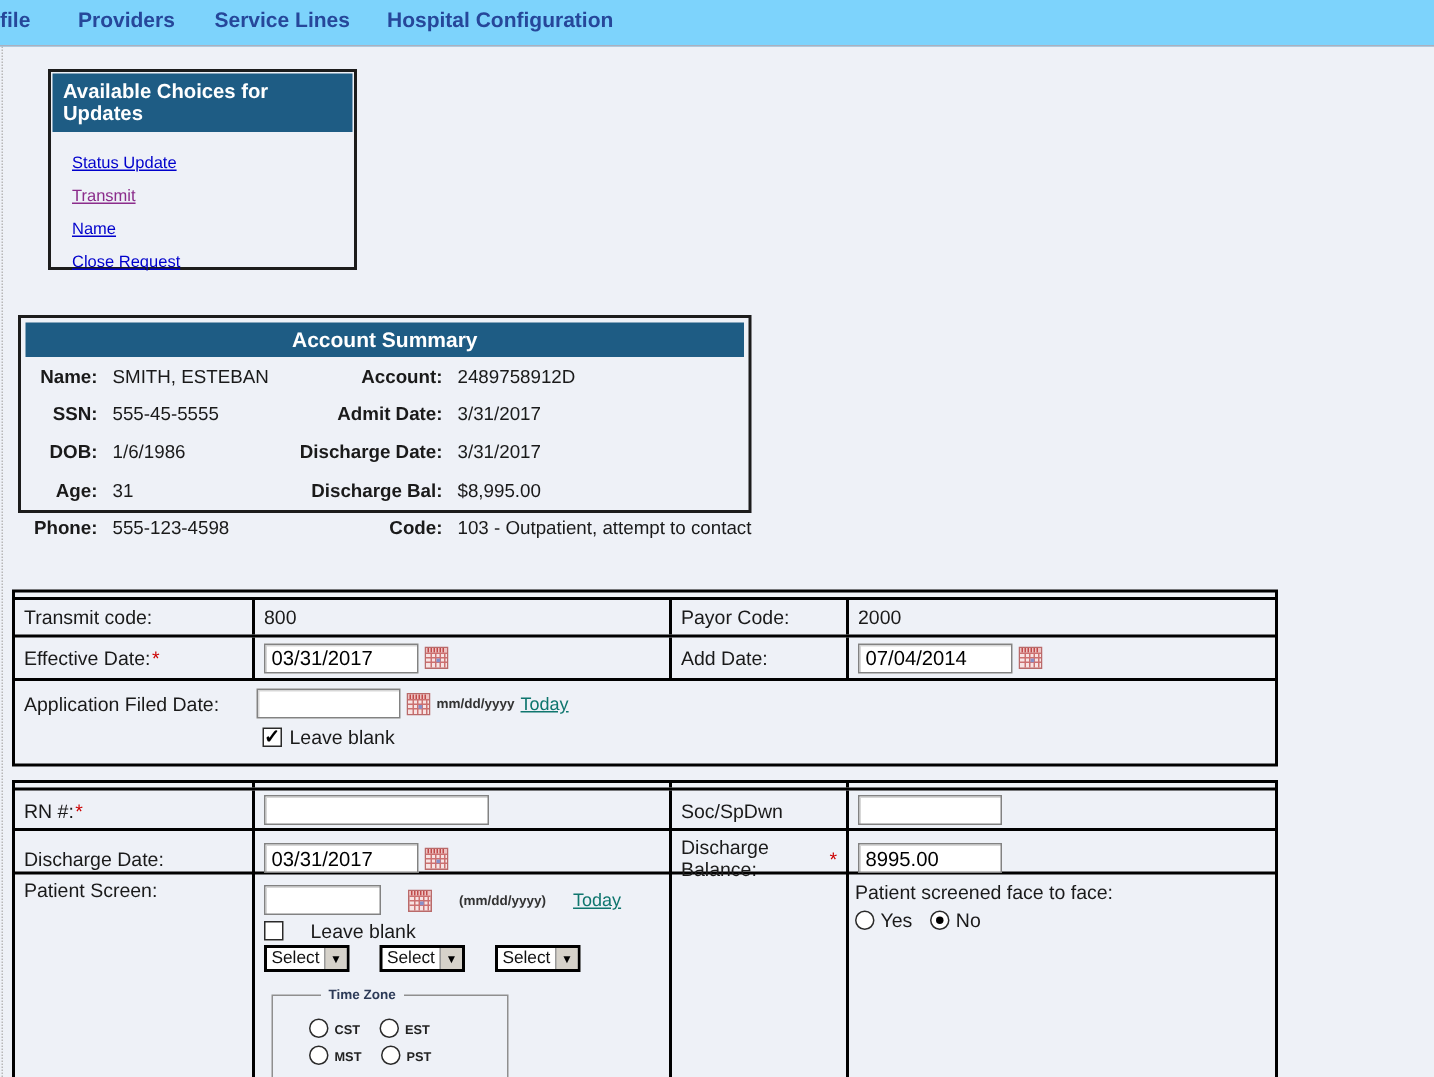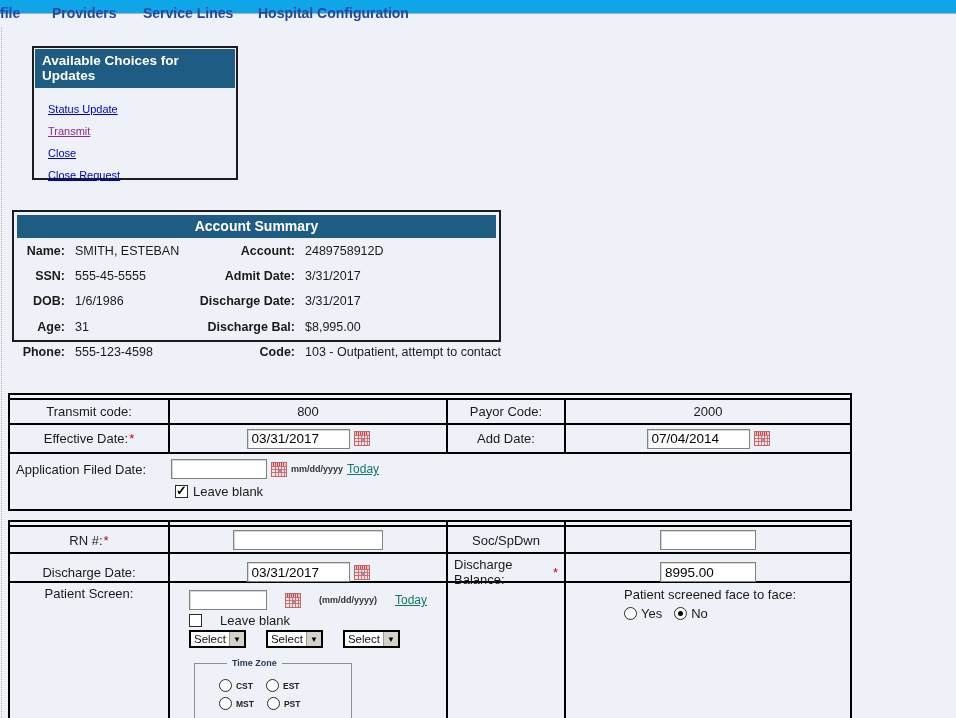--- a/index.html
+++ b/index.html
@@ -8,22 +8,22 @@
     font-family:"Liberation Sans", sans-serif;
     background:#eef1f7;
     position:relative;
     color:#1a1a1a;
   }
   
   .page-edge { position:absolute; left:1px; top:27px; bottom:0; width:0; border-left:1px dotted #b8b8b8; }
 
   
   .navbar {
-    position:absolute; left:0; top:0; width:956px; height:14px;
-    background:#0ea5e9; border-bottom:1px solid #aab0bf;
+    position:absolute; left:0; top:0; width:956px; height:31px;
+    background:#7dd3fc; border-bottom:1px solid #aab0bf;
   }
   .nav-item {
     position:absolute; top:5px; font-size:14px; font-weight:bold;
     color:#26479a; cursor:pointer; white-space:nowrap;
   }
 
   
   .choices-panel {
     position:absolute; left:12px; top:46px; width:206px; height:134px;
     border:2px solid #1c1c1c; background:#eef1f7;margin-left:20px;
@@ -48,21 +48,21 @@
   .acct-row { display:grid; grid-template-columns:48px 122px 108px 1fr; height:25.4px; align-items:center; font-size:12.5px; }
   .acct-l { font-weight:bold; text-align:right; }
   .acct-v { padding-left:10px; white-space:nowrap; }
 
   
   .ftable { position:absolute; left:8px; width:844px; border:2px solid #000; background:#eef1f7; }
   .ftable1 { top:393px; }
   .ftable2 { top:520px; height:200px; }
   .frow { display:grid; grid-template-columns:160px 278px 118px 1fr; border-bottom:2px solid #000; }
   .frow:last-child { border-bottom:none; }
-  .frow > .fcell { border-right:2px solid #000;justify-content:center; }
+  .frow > .fcell { border-right:2px solid #000; }
   .frow > .fcell:last-child { border-right:none; }
   .fcell { display:flex; align-items:center; padding:3px 6px; font-size:13px; gap:4px; }
   .fcell.top { align-items:flex-start; }
   .spacer-plain { height:5px; border-bottom:2px solid #000; }
   .spacer-cols { height:5px; }
   .spacer-cols .fcell { padding:0; }
   .fullrow { display:block; padding:5px 6px; font-size:13px; }
   .req { color:#cc0000; }
 
   input.txt {
@@ -140,21 +140,21 @@
   <span class="nav-item" style="left:52px">Providers</span>
   <span class="nav-item" style="left:143px">Service Lines</span>
   <span class="nav-item" style="left:258px">Hospital Configuration</span>
 </div>
 
 <div class="choices-panel">
   <div class="panel-header">Available Choices for Updates</div>
   <div class="choices-links">
     <a class="choice-link">Status Update</a>
     <a class="choice-link visited">Transmit</a>
-    <a class="choice-link">Close</a>
+    <a class="choice-link">Name</a>
     <a class="choice-link">Close Request</a>
   </div>
 </div>
 
 <div class="account-panel">
   <div class="panel-header">Account Summary</div>
   <div class="acct-row">
     <span class="acct-l">Name:</span>
     <span class="acct-v">SMITH, ESTEBAN</span>
     <span class="acct-l">Account:</span>

